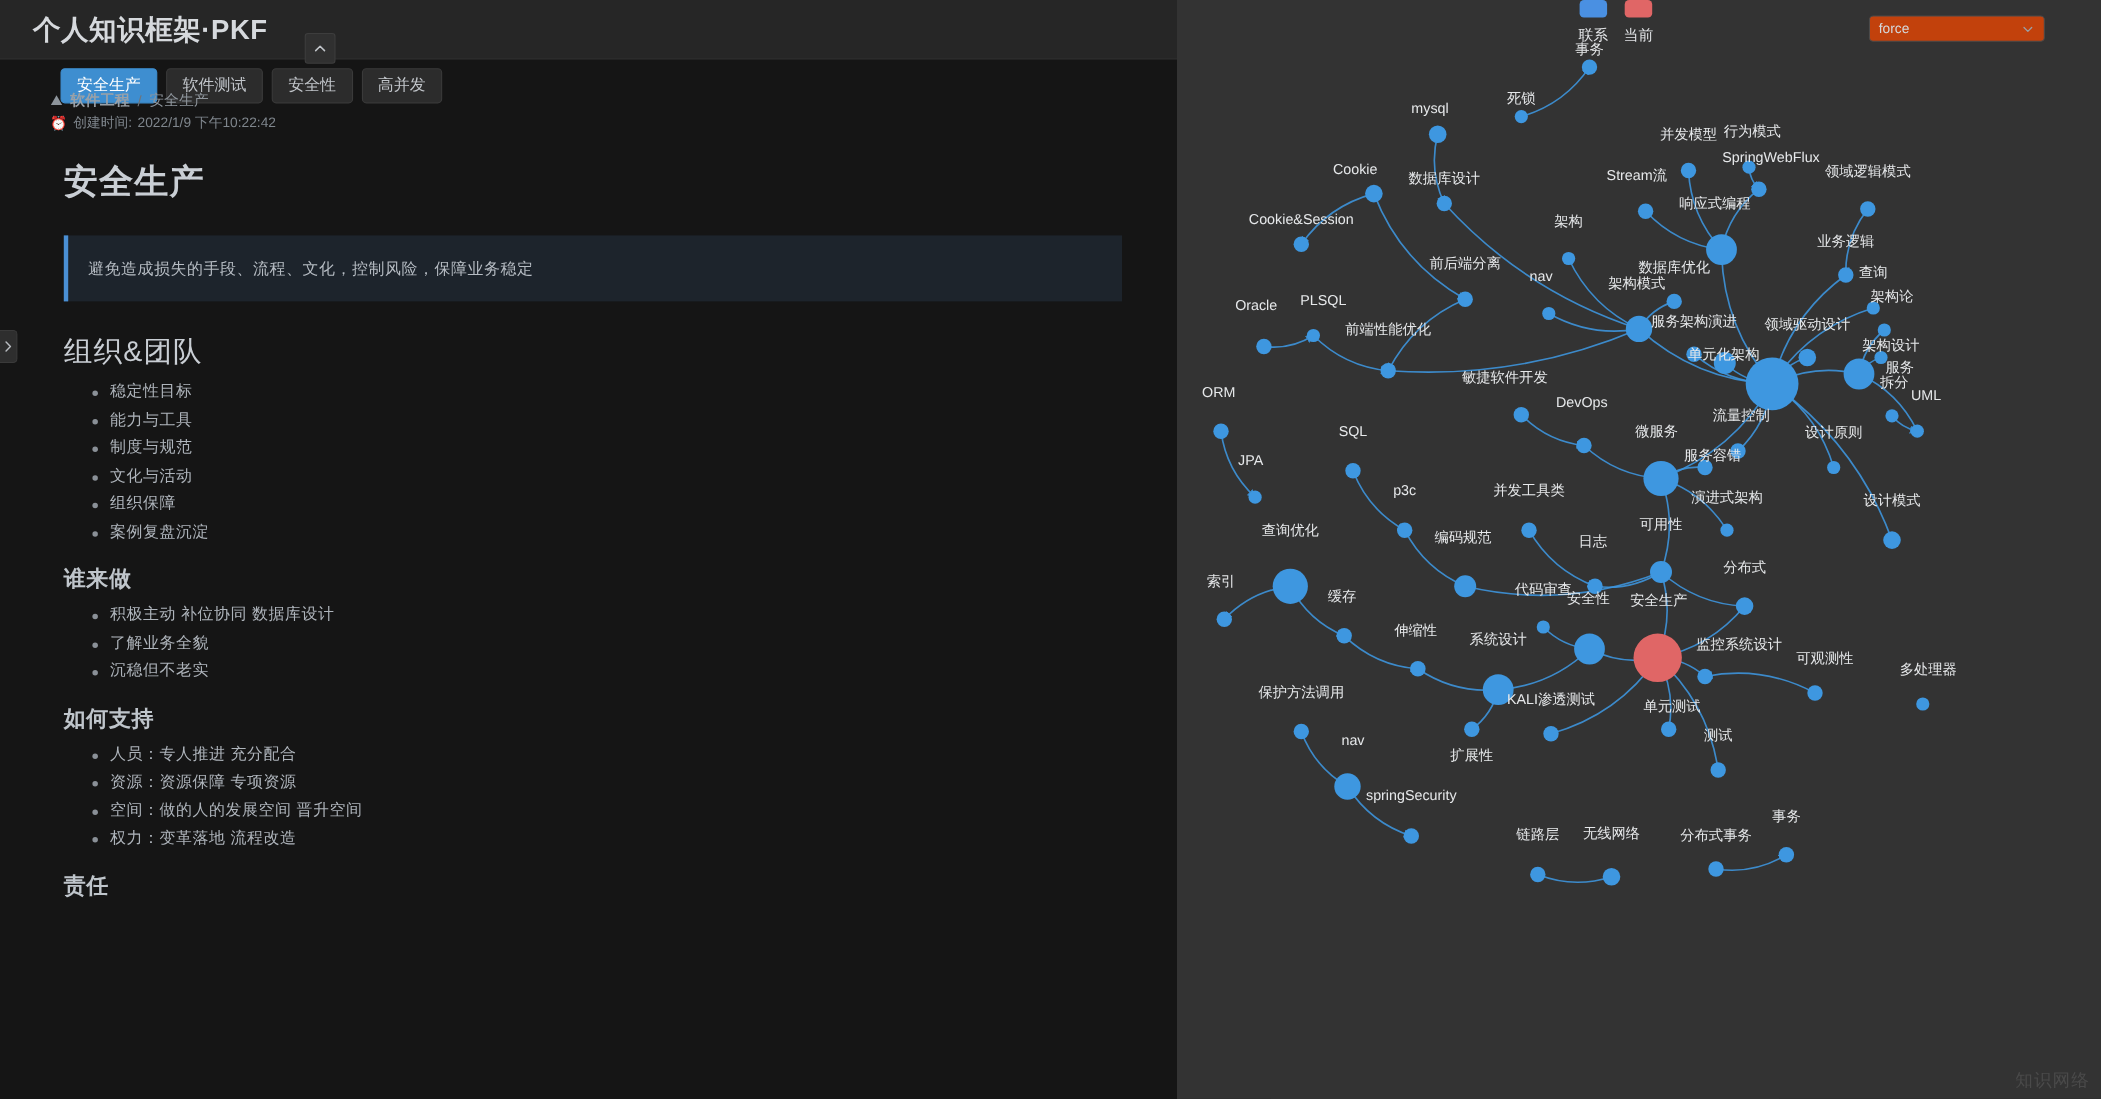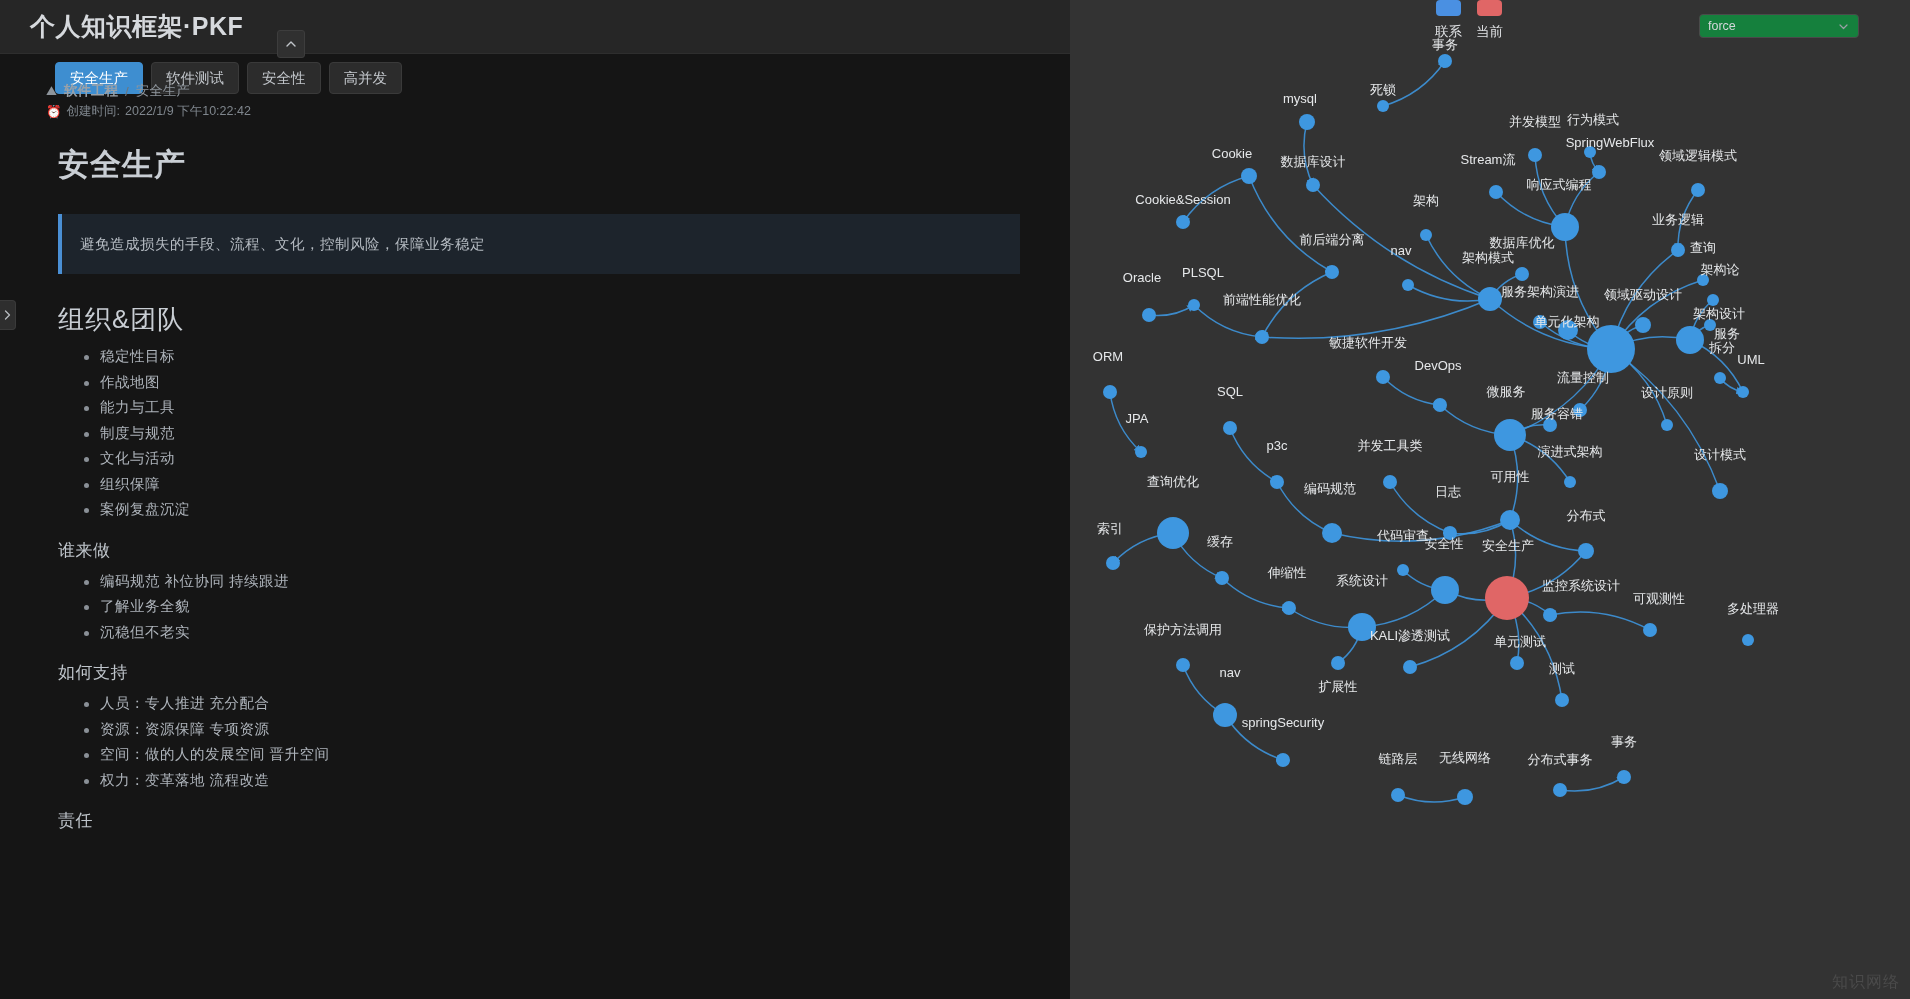--- a/index.html
+++ b/index.html
@@ -99,21 +99,21 @@
     font-size: 14.5px; color: #b6bcc3;
     letter-spacing: 0.5px;
   }
   .h2 {
     margin-left: 58px; margin-top: 28px;
     font-size: 26px; font-weight: normal; color: #c9ced4;
     letter-spacing: 1px;
   }
   .h3 {
     margin-left: 58px; margin-top: 22px;
-    font-size: 17px; font-weight: normal; color: #bfc5cb;
+    font-size: 20px; font-weight: bold; color: #bfc5cb;
     letter-spacing: 0.5px;
   }
   ul.doclist {
     margin: 12px 0 0 84px;
     list-style: none;
   }
   ul.doclist li {
     position: relative;
     font-size: 14.5px; color: #aeb4bb;
     line-height: 1.0;
@@ -154,21 +154,21 @@
     display: flex; align-items: center; gap: 14px;
     z-index: 20;
   }
   .legend-item { display: flex; align-items: center; gap: 7px; flex-direction: column; }
   .legend-swatch { width: 25px; height: 16px; border-radius: 4px; }
   .legend-label { font-size: 13.5px; color: #e2e4e7; }
 
   #layout-select {
     position: absolute; left: 629px; top: 14px;
     width: 160px; height: 24px;
-    background: #15803d;
+    background: #c2410c;
     border: 1px solid #4a4a4a;
     border-radius: 4px;
     display: flex; align-items: center;
     padding: 0 8px;
     cursor: pointer; z-index: 20;
   }
   #layout-select-value { font-size: 12.5px; color: #d4d7da; flex: 1; }
 
   #watermark {
     position: absolute; right: 10px; bottom: 6px;
@@ -223,31 +223,30 @@
 
       <div id="h1-title">安全生产</div>
 
       <div id="callout">
         <div id="callout-text">避免造成损失的手段、流程、文化，控制风险，保障业务稳定</div>
       </div>
 
       <div class="h2">组织&amp;团队</div>
       <ul class="doclist">
         <li>稳定性目标</li>
-        <li>作战地图</li>
         <li>能力与工具</li>
         <li>制度与规范</li>
         <li>文化与活动</li>
         <li>组织保障</li>
         <li>案例复盘沉淀</li>
       </ul>
 
       <div class="h3">谁来做</div>
       <ul class="doclist">
-        <li>编码规范 补位协同 持续跟进</li>
+        <li>积极主动 补位协同 数据库设计</li>
         <li>了解业务全貌</li>
         <li>沉稳但不老实</li>
       </ul>
 
       <div class="h3">如何支持</div>
       <ul class="doclist">
         <li>人员：专人推进 充分配合</li>
         <li>资源：资源保障 专项资源</li>
         <li>空间：做的人的发展空间 晋升空间</li>
         <li>权力：变革落地 流程改造</li>

